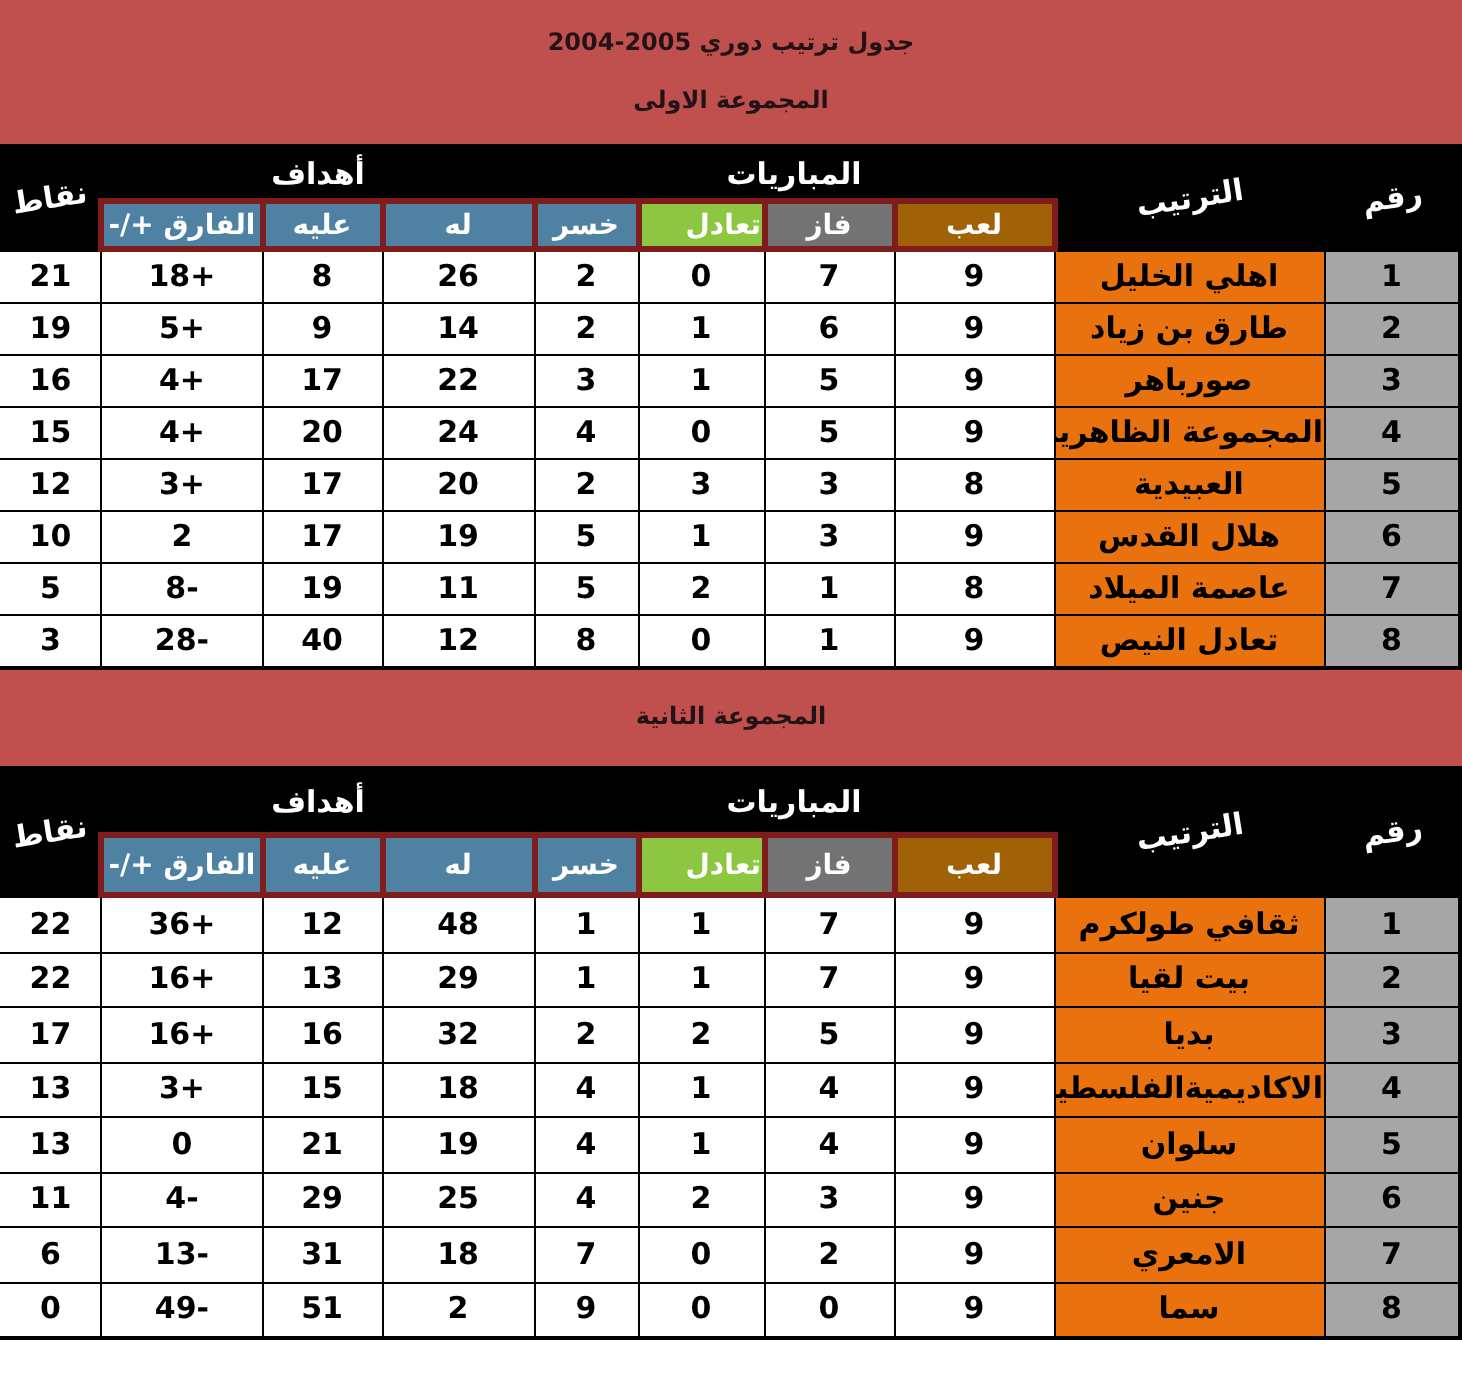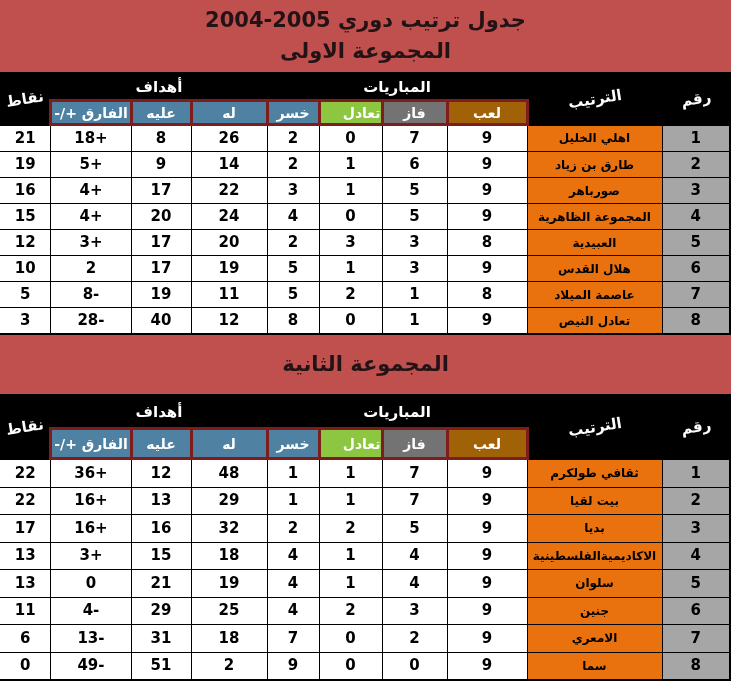--- a/index.html
+++ b/index.html
@@ -7,22 +7,22 @@
     width:731px;height:697px;direction:rtl;overflow:hidden;
     font-family:"DejaVu Sans","Liberation Sans",sans-serif;
     background:#ffffff;
   }
   
   .banner{
     background:#c0504d;color:#231316;font-weight:bold;
     display:flex;flex-direction:column;justify-content:space-evenly;align-items:center;
   }
   .banner-top{height:72px;}
-  .banner-mid{height:59px;}
-  .banner .line{font-size:21px;line-height:1.1;}
+  .banner-mid{height:48px;}
+  .banner .line{font-size:12px;line-height:1.1;}
   
   table{
     width:731px;border-collapse:collapse;table-layout:fixed;
     border:2px solid #000;direction:rtl;
   }
   th,td{padding:0;text-align:center;vertical-align:middle;}
   
   th.blackcell{
     background:#000;color:#fff;font-size:15px;font-weight:bold;border:2px solid #000;
   }
@@ -33,21 +33,21 @@
   }
   th.h-played{background:#a16207;}
   th.h-won{background:#737373;color:#d95c15;}
   th.h-drawn{background:#8dc742;text-align:right;}
   th.h-lost,th.h-for,th.h-against,th.h-diff{background:#4e81a2;}
   
   td{
     background:#fff;border:1px solid #000;color:#000;
     font-size:15px;font-weight:bold;line-height:1;
   }
-  td.c-team{background:#ea720e;white-space:nowrap;overflow:hidden;font-size:12px;}
+  td.c-team{background:#ea720e;white-space:nowrap;overflow:hidden;font-size:15px;}
   td.c-rank{background:#a6a6a6;}
   td.c-ltr{direction:ltr;}
   
   .t1 tr.group-row th{height:25px;}
   .t1 tr.sub-row th{height:21px;}
   .t1 tbody td{height:25px;}
   .t2 tr.group-row th{height:31px;}
   .t2 tr.sub-row th{height:27px;}
   .t2 tbody td{height:26.5px;}
 </style>

